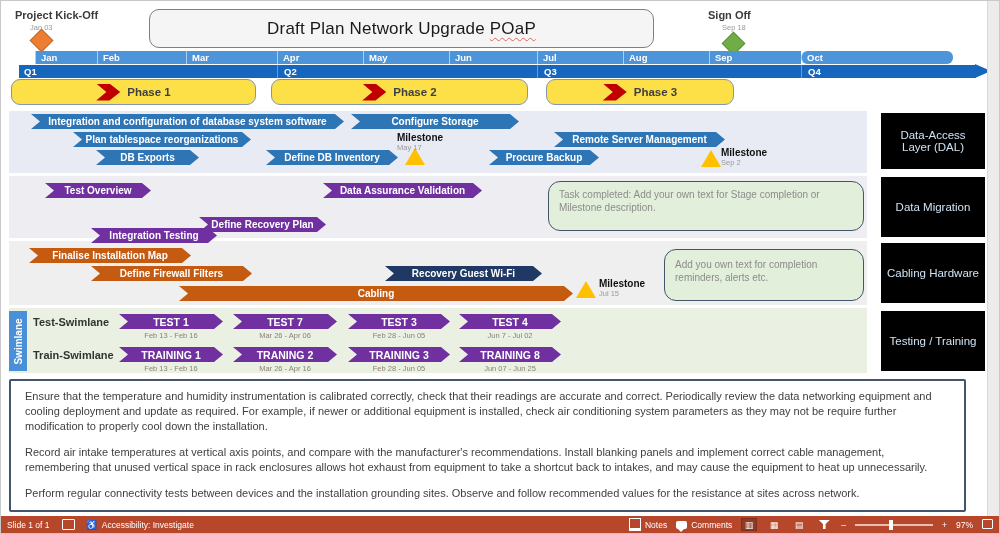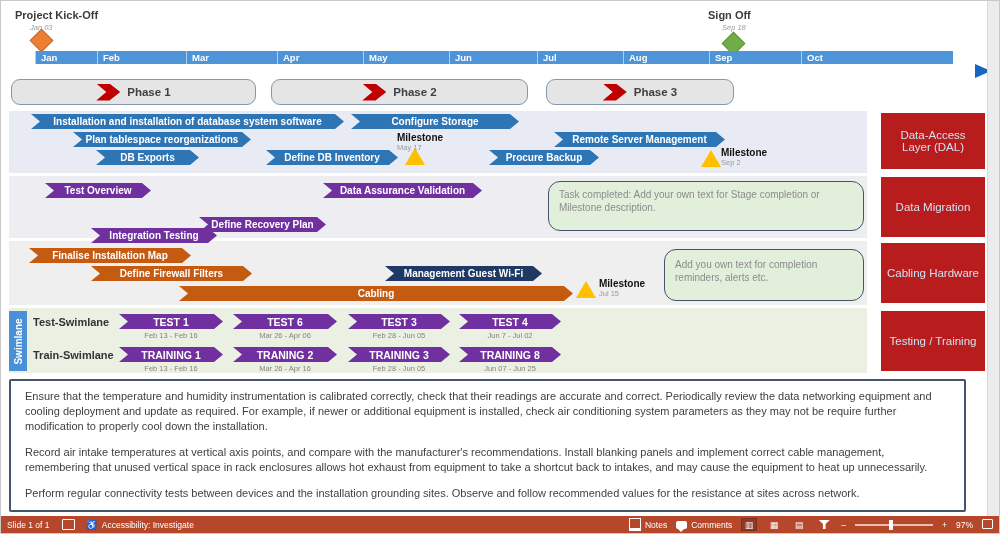--- a/index.html
+++ b/index.html
@@ -1,51 +1,51 @@
 <!DOCTYPE html>
 <html><head>
 <meta charset="utf-8">
 <style>
   html,body{margin:0;padding:0;background:#d9d9d9;font-family:"Liberation Sans",sans-serif;}
   #app{position:relative;width:1000px;height:534px;background:#ffffff;border:1px solid #c8c8c8;box-sizing:border-box;overflow:hidden;}
   #scrollstrip{position:absolute;top:0;right:0;bottom:17px;width:11px;background:#ececec;border-left:1px solid #d8d8d8;}
   
   .ms-label{position:absolute;font-size:11px;font-weight:bold;color:#3b3b3b;}
-  .ms-date{position:absolute;font-size:7.5px;color:#9a9a9a;font-style:italic;}
+  .ms-date{position:absolute;font-size:7.5px;color:#9a9a9a;}
   .diamond{position:absolute;width:15px;height:15px;transform:rotate(45deg);border:1px solid rgba(0,0,0,.18);}
   #kick-diamond{left:32px;top:31px;background:#ED7D31;}
   #sign-diamond{left:724px;top:34px;background:#70AD47;}
   #titlebox{position:absolute;left:148px;top:8px;width:503px;height:37px;background:#f5f5f5;border:1.5px solid #7f7f7f;border-radius:10px;display:flex;align-items:center;justify-content:center;}
   #titlebox .t{font-size:17px;color:#1a1a1a;letter-spacing:.2px;}
   #titlebox .sp{text-decoration:underline;text-decoration-style:wavy;text-decoration-color:#e06666;text-decoration-thickness:1px;text-underline-offset:3px;}
   
   #monthband{position:absolute;left:0;top:50px;height:13px;}
   .month{position:absolute;top:0;height:13px;background:#4D94D8;border-left:1px solid rgba(255,255,255,.55);color:#fff;font-size:9.5px;font-weight:bold;box-sizing:border-box;padding:1px 0 0 5px;}
   #quarterband{position:absolute;left:18px;top:64px;width:957px;height:13px;background:#1766BE;}
   .quarter{position:absolute;top:0;height:13px;border-left:1px solid rgba(255,255,255,.35);color:#fff;font-size:9.5px;font-weight:bold;padding:1px 0 0 6px;box-sizing:border-box;}
   #qarrow{position:absolute;left:974px;top:63px;width:0;height:0;border-left:16px solid #1766BE;border-top:7.5px solid transparent;border-bottom:7.5px solid transparent;}
   
-  .phasebox{position:absolute;top:78px;height:26px;background:#e5e5e5;border:1.5px solid #8496B0;border-radius:9px;display:flex;align-items:center;justify-content:center;gap:7px;box-sizing:border-box;}
+  .phasebox{position:absolute;top:78px;height:26px;background:#fde047;border:1.5px solid #8496B0;border-radius:9px;display:flex;align-items:center;justify-content:center;gap:7px;box-sizing:border-box;}
   .chev{width:24px;height:17px;background:#C00000;clip-path:polygon(0 0,55% 0,100% 50%,55% 100%,0 100%,42% 50%);}
   .phasebox .pl{font-size:11.5px;font-weight:bold;color:#404040;}
   
   .lane-bg{position:absolute;left:8px;width:858px;}
   #lane1{top:110px;height:62px;background:#E9EBF4;}
   #lane2{top:175px;height:62px;background:#EDEDF2;}
   #lane3{top:240px;height:64px;background:#EFEFEF;}
   #lane4{top:307px;height:65px;background:#EAF1E2;}
   
   .bar{position:absolute;height:15px;color:#fff;font-weight:bold;font-size:10px;display:flex;align-items:center;justify-content:center;white-space:nowrap;overflow:hidden;clip-path:polygon(0 0,calc(100% - 9px) 0,100% 50%,calc(100% - 9px) 100%,0 100%,9px 50%);}
   .blue{background:#2E75B6;}.purple{background:#7030A0;}.orange{background:#C55A11;}.navy{background:#203864;}
   .tri{position:absolute;width:0;height:0;border-left:10px solid transparent;border-right:10px solid transparent;border-bottom:17px solid #FFC000;}
   .mslab{position:absolute;width:64px;}
   .mslab .b{font-size:10px;font-weight:bold;color:#111;}
   .mslab .d{font-size:7.5px;color:#9a9a9a;}
   .notebox{position:absolute;background:#E2EFDA;border:1.5px solid #44546A;border-radius:12px;color:#8c8c8c;font-size:10px;line-height:1.3;padding:6px 10px;box-sizing:border-box;}
-  .lanelabel{position:absolute;left:880px;width:104px;background:#b91c1c;color:#CFE2F2;font-size:11.5px;display:flex;align-items:center;justify-content:center;text-align:center;padding:4px;box-sizing:border-box;}
+  .lanelabel{position:absolute;left:880px;width:104px;background:#000000;color:#CFE2F2;font-size:11.5px;display:flex;align-items:center;justify-content:center;text-align:center;padding:4px;box-sizing:border-box;}
   
   #swimtab{position:absolute;left:8px;top:310px;width:18px;height:60px;background:#4A90D9;display:flex;align-items:center;justify-content:center;}
   #swimtab span{transform:rotate(-90deg);color:#fff;font-size:10px;font-weight:bold;white-space:nowrap;}
   .swimrowlabel{position:absolute;left:32px;font-size:11px;font-weight:bold;color:#333;}
   .swimdate{position:absolute;font-size:7.5px;color:#8a8178;text-align:center;}
   
   #notesbox{position:absolute;left:8px;top:378px;width:957px;height:133px;background:#fff;border:2px solid #44546A;border-radius:2px;box-sizing:border-box;padding:8px 14px;color:#3f3f3f;font-size:11px;line-height:1.36;}
   #notesbox p{margin:0 0 4px 0;}
   #notesbox p.gap{margin-top:11px;}
   
@@ -64,36 +64,45 @@
 </style>
 </head>
 <body>
 
 <div id="app">
 
   <div class="ms-label" style="left:14px;top:8px;">Project Kick-Off</div>
   <div class="ms-date" style="left:29px;top:22px;">Jan 03</div>
   <div class="diamond" id="kick-diamond"></div>
 
+  <div id="titlebox">
+    <span class="t"><span>Draft Plan Network Upgrade </span><span class="sp">POaP</span></span>
+  </div>
 
   <div class="ms-label" style="left:707px;top:8px;">Sign Off</div>
   <div class="ms-date" style="left:721px;top:22px;">Sep 18</div>
   <div class="diamond" id="sign-diamond"></div>
 
   <div id="monthband">
       <div class="month" style="left: 34px; width: 62px;">Jan</div>
       <div class="month" style="left: 96px; width: 89px;">Feb</div>
       <div class="month" style="left: 185px; width: 91px;">Mar</div>
       <div class="month" style="left: 276px; width: 86px;">Apr</div>
       <div class="month" style="left: 362px; width: 86px;">May</div>
       <div class="month" style="left: 448px; width: 88px;">Jun</div>
       <div class="month" style="left: 536px; width: 86px;">Jul</div>
       <div class="month" style="left: 622px; width: 86px;">Aug</div>
       <div class="month" style="left: 708px; width: 92px;">Sep</div>
-      <div class="month" style="left: 800px; width: 152px;">Oct</div>
+      <div class="month" style="left: 800px; width: 152px; border-radius: 6px;">Oct</div>
+    </div>
+  <div id="quarterband">
+      <div class="quarter" style="left: -2px; width: 260px;">Q1</div>
+      <div class="quarter" style="left: 258px; width: 260px;">Q2</div>
+      <div class="quarter" style="left: 518px; width: 264px;">Q3</div>
+      <div class="quarter" style="left: 782px; width: 157px;">Q4</div>
     </div>
   <div id="qarrow"></div>
 
   <div id="phaserow">
       <div class="phasebox" style="left: 10px; width: 245px;">
         <div class="chev"></div>
         <span class="pl">Phase 1</span>
       </div>
       <div class="phasebox" style="left: 270px; width: 257px;">
         <div class="chev"></div>
@@ -104,34 +113,34 @@
         <span class="pl">Phase 3</span>
       </div>
     </div>
 
   <div class="lane-bg" id="lane1"></div>
   <div class="lane-bg" id="lane2"></div>
   <div class="lane-bg" id="lane3"></div>
   <div class="lane-bg" id="lane4"></div>
 
   <div id="canvas">
-      <div class="bar blue" style="left: 30px; top: 113px; width: 313px;">Installation and installation of database system software</div>
+      <div class="bar blue" style="left: 30px; top: 113px; width: 313px;">Integration and configuration of database system software</div>
       <div class="bar blue" style="left: 350px; top: 113px; width: 168px;">Configure Storage</div>
       <div class="bar blue" style="left: 72px; top: 131px; width: 178px;">Plan tablespace reorganizations</div>
       <div class="bar blue" style="left: 95px; top: 149px; width: 103px;">DB Exports</div>
       <div class="bar blue" style="left: 265px; top: 149px; width: 132px;">Define DB Inventory</div>
       <div class="bar blue" style="left: 488px; top: 149px; width: 110px;">Procure Backup</div>
       <div class="bar blue" style="left: 553px; top: 131px; width: 171px;">Remote Server Management</div>
       <div class="bar purple" style="left: 44px; top: 182px; width: 106px;">Test Overview</div>
       <div class="bar purple" style="left: 90px; top: 199px; width: 126px; margin-top: 28px;">Integration Testing</div>
       <div class="bar purple" style="left: 198px; top: 216px; width: 127px;">Define Recovery Plan</div>
       <div class="bar purple" style="left: 322px; top: 182px; width: 159px;">Data Assurance Validation</div>
       <div class="bar orange" style="left: 28px; top: 247px; width: 162px;">Finalise Installation Map</div>
       <div class="bar orange" style="left: 90px; top: 265px; width: 161px;">Define Firewall Filters</div>
-      <div class="bar navy" style="left: 384px; top: 265px; width: 157px;">Management Guest Wi-Fi</div>
+      <div class="bar navy" style="left: 384px; top: 265px; width: 157px;">Recovery Guest Wi-Fi</div>
       <div class="bar orange" style="left: 178px; top: 285px; width: 394px;">Cabling</div>
       <div class="tri" style="left: 404px; top: 147px;"></div>
       <div class="mslab" style="left: 396px; top: 131px;">
         <div class="b">Milestone</div>
         <div class="d">May 17</div>
       </div>
       <div class="tri" style="left: 700px; top: 149px;"></div>
       <div class="mslab" style="left: 720px; top: 146px;">
         <div class="b">Milestone</div>
         <div class="d">Sep 2</div>
@@ -141,21 +150,21 @@
         <div class="b">Milestone</div>
         <div class="d">Jul 15</div>
       </div>
       <div class="lanelabel" style="top: 112px; height: 56px;">Data-Access Layer (DAL)</div>
       <div class="lanelabel" style="top: 176px; height: 60px;">Data Migration</div>
       <div class="lanelabel" style="top: 242px; height: 60px;">Cabling Hardware</div>
       <div class="lanelabel" style="top: 310px; height: 60px;">Testing / Training</div>
       <div class="swimrowlabel" style="top: 315px;">Test-Swimlane</div>
       <div class="bar purple" style="left: 118px; top: 313px; width: 104px; font-size: 10.5px;">TEST 1</div>
       <div class="swimdate" style="left: 110px; top: 330px; width: 120px;">Feb 13 - Feb 16</div>
-      <div class="bar purple" style="left: 232px; top: 313px; width: 104px; font-size: 10.5px;">TEST 6</div>
+      <div class="bar purple" style="left: 232px; top: 313px; width: 104px; font-size: 10.5px;">TEST 7</div>
       <div class="swimdate" style="left: 224px; top: 330px; width: 120px;">Mar 26 - Apr 06</div>
       <div class="bar purple" style="left: 347px; top: 313px; width: 102px; font-size: 10.5px;">TEST 3</div>
       <div class="swimdate" style="left: 339px; top: 330px; width: 118px;">Feb 28 - Jun 05</div>
       <div class="bar purple" style="left: 458px; top: 313px; width: 102px; font-size: 10.5px;">TEST 4</div>
       <div class="swimdate" style="left: 450px; top: 330px; width: 118px;">Jun 7 - Jul 02</div>
       <div class="swimrowlabel" style="top: 348px;">Train-Swimlane</div>
       <div class="bar purple" style="left: 118px; top: 346px; width: 104px; font-size: 10.5px;">TRAINING 1</div>
       <div class="swimdate" style="left: 110px; top: 363px; width: 120px;">Feb 13 - Feb 16</div>
       <div class="bar purple" style="left: 232px; top: 346px; width: 104px; font-size: 10.5px;">TRANING 2</div>
       <div class="swimdate" style="left: 224px; top: 363px; width: 120px;">Mar 26 - Apr 16</div>

